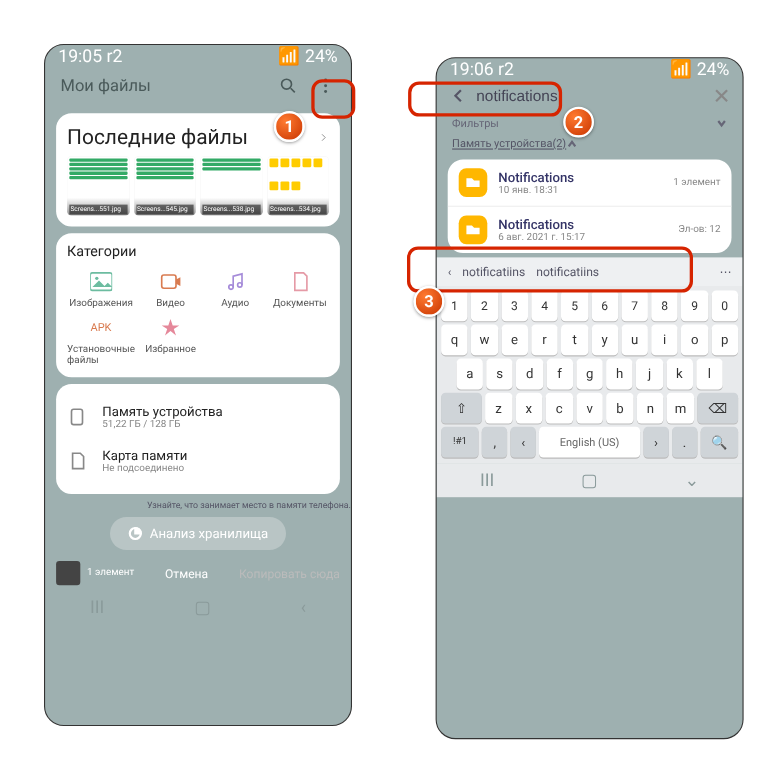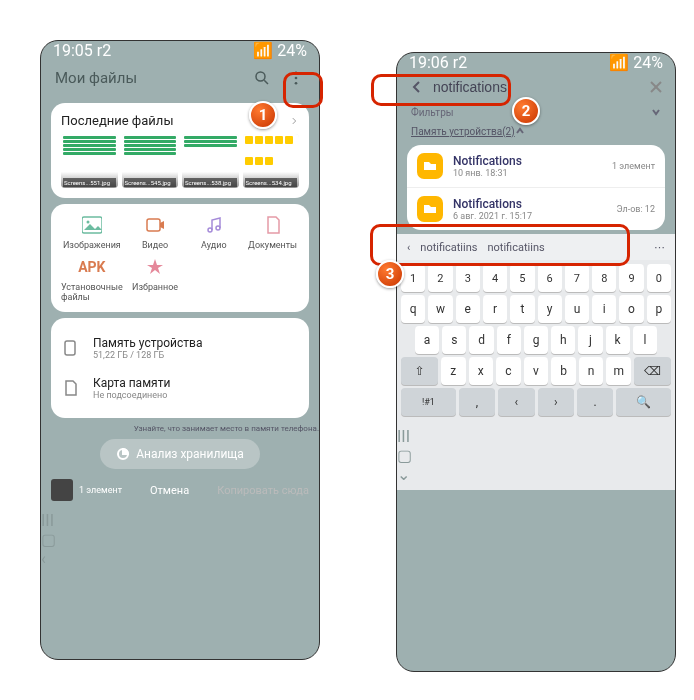--- a/index.html
+++ b/index.html
@@ -7,21 +7,21 @@
   .phone { position: absolute; width: 280px; height: 620px; border: 1px solid #333; border-radius: 18px; background:#9eb0b0; overflow:hidden; }
   .phone.left { left: 40px; top: 40px; }
   .phone.right { left: 360px; top: 52px; margin-left: 36px; }
   .status { height: 18px; display:flex; justify-content:space-between; align-items:center; padding:0 12px; font-size:16px; color:#fff; }
   .status .r { display:flex; gap:4px; align-items:center; }
   
   .header { display:flex; justify-content:space-between; align-items:center; padding:10px 14px; color:#4a5a5a; font-size:15px; }
   .header .act { display:flex; gap:16px; align-items:center; }
   .ico { width:18px; height:18px; display:inline-flex; align-items:center; justify-content:center; }
   .card { background:#fff; border-radius:14px; margin:6px 10px; padding:10px; }
-  .recents-head { display:flex; justify-content:space-between; align-items:center; font-size:13px; color:#222; margin-bottom:6px;}
+  .recents-head { display:flex; justify-content:space-between; align-items:center; font-size:19px; color:#222; margin-bottom:6px;}
   .thumbs { display:flex; gap:4px; }
   .thumb { flex:1; height:54px; background:#eee; border-radius:4px; position:relative; overflow:hidden; }
   .thumb::before{content:"";position:absolute;inset:0;background:linear-gradient(#fff 70%,#0006);}
   .thumb span{position:absolute;bottom:1px;left:2px;right:2px;font-size:6px;color:#fff;background:#0008;padding:1px;}
   .thumb .bars{position:absolute;top:2px;left:2px;right:2px;bottom:12px;display:flex;flex-direction:column;gap:1px;}
   .thumb .bars i{height:3px;background:#3a6;border-radius:1px;}
   .thumb.apps .bars{flex-direction:row;flex-wrap:wrap;gap:2px;}
   .thumb.apps .bars i{width:8px;height:8px;background:#ffcc00;}
   .cat-title{font-size:13px;color:#222;margin-bottom:8px;}
   .grid{display:grid;grid-template-columns:repeat(4,1fr);gap:6px;}
@@ -29,21 +29,21 @@
   .gcell .gi{width:22px;height:22px;display:flex;align-items:center;justify-content:center;}
   .store-row{display:flex;align-items:center;gap:10px;padding:8px 0;}
   .store-row .si{width:22px;text-align:center;}
   .store-row .t1{font-size:12px;color:#222;}
   .store-row .t2{font-size:9px;color:#888;}
   .hint{font-size:8px;color:#556;text-align:right;margin-top:6px;}
   .btn{background:#b9c5c5;border-radius:18px;padding:8px 16px;color:#fff;font-size:12px;display:flex;align-items:center;gap:6px;width:fit-content;margin:6px auto;}
   .bottom-bar{display:flex;align-items:center;justify-content:space-between;padding:4px 10px;font-size:11px;color:#bbb;}
   .bottom-bar .thumbmini{width:22px;height:22px;background:#444;border-radius:3px;}
   .bottom-bar .s1{color:#fff;font-size:9px;}
-  .navbar{display:flex;justify-content:space-around;padding:6px 0;color:#8a9a9a;flex-direction:column;}
+  .navbar{display:flex;justify-content:space-around;padding:6px 0;color:#8a9a9a;}
   
   .searchbar{display:flex;align-items:center;gap:8px;padding:8px 12px;color:#556;}
   .searchbar input{flex:1;border:none;background:transparent;font-size:14px;color:#445;outline:none;}
   .filterrow{display:flex;justify-content:space-between;padding:4px 14px;font-size:10px;color:#667;}
   .sect{padding:4px 14px;display:flex;justify-content:flex-start;font-size:10px;color:#556;text-decoration:underline;}
   .result{background:#fff;border-radius:14px;margin:4px 10px;overflow:hidden;}
   .rrow{display:flex;align-items:center;gap:10px;padding:8px 10px;}
   .rrow + .rrow{border-top:1px solid #eee;}
   .folder{width:26px;height:26px;background:#ffb700;border-radius:7px;display:flex;align-items:center;justify-content:center;}
   .rrow .rt{flex:1;}
@@ -140,20 +140,21 @@
             <i></i>
             <i></i>
             <i></i>
             <i></i>
           </div>
           <span>Screens...534.jpg</span>
         </div>
     </div>
   </div>
   <div class="card">
+    <div class="cat-title">Категории</div>
     <div class="grid">
       <div class="gcell">
           <span class="gi">
             <svg width="20" height="20" fill="#6cbca0">
               <rect width="20" height="16" y="2" rx="2" fill="none" stroke="#6cbca0" stroke-width="1.5"></rect>
               <circle cx="6" cy="7" r="1.5"></circle>
               <path d="M2 15 L8 9 L13 14 L16 11 L20 15"></path>
             </svg>
           </span>
           <span>Изображения</span>
@@ -179,21 +180,21 @@
         </div>
       <div class="gcell">
           <span class="gi">
             <svg width="20" height="20" fill="#e59aa6">
               <path d="M5 2 H13 L16 5 V18 H5 Z" fill="none" stroke="#e59aa6" stroke-width="1.5"></path>
             </svg>
           </span>
           <span>Документы</span>
         </div>
       <div class="gcell">
-          <span class="gi" style="font-size:14px;font-weight:700;color:#d97b50">APK</span>
+          <span class="gi" style="font-size:10px;font-weight:400;color:#d97b50">APK</span>
           <span>Установочные файлы</span>
         </div>
       <div class="gcell">
           <span class="gi">
             <svg width="20" height="20" fill="#e5889a">
               <polygon points="10,2 12,8 18,8 13,11 15,17 10,13 5,17 7,11 2,8 8,8"></polygon>
             </svg>
           </span>
           <span>Избранное</span>
         </div>
@@ -361,20 +362,21 @@
         <div class="key">v</div>
         <div class="key">b</div>
         <div class="key">n</div>
         <div class="key">m</div>
         <div class="key mod wide">⌫</div>
     </div>
     <div class="krow">
       <div class="key mod wide" style="font-size:9px">!#1</div>
         <div class="key mod">,</div>
         <div class="key mod">‹</div>
+        <div class="key space">English (US)</div>
         <div class="key mod">›</div>
         <div class="key mod">.</div>
         <div class="key mod wide">🔍</div>
     </div>
   </div>
   <div class="navbar" style="background:#e8eaec">
     <span>III</span>
     <span>▢</span>
     <span>⌄</span>
   </div>

